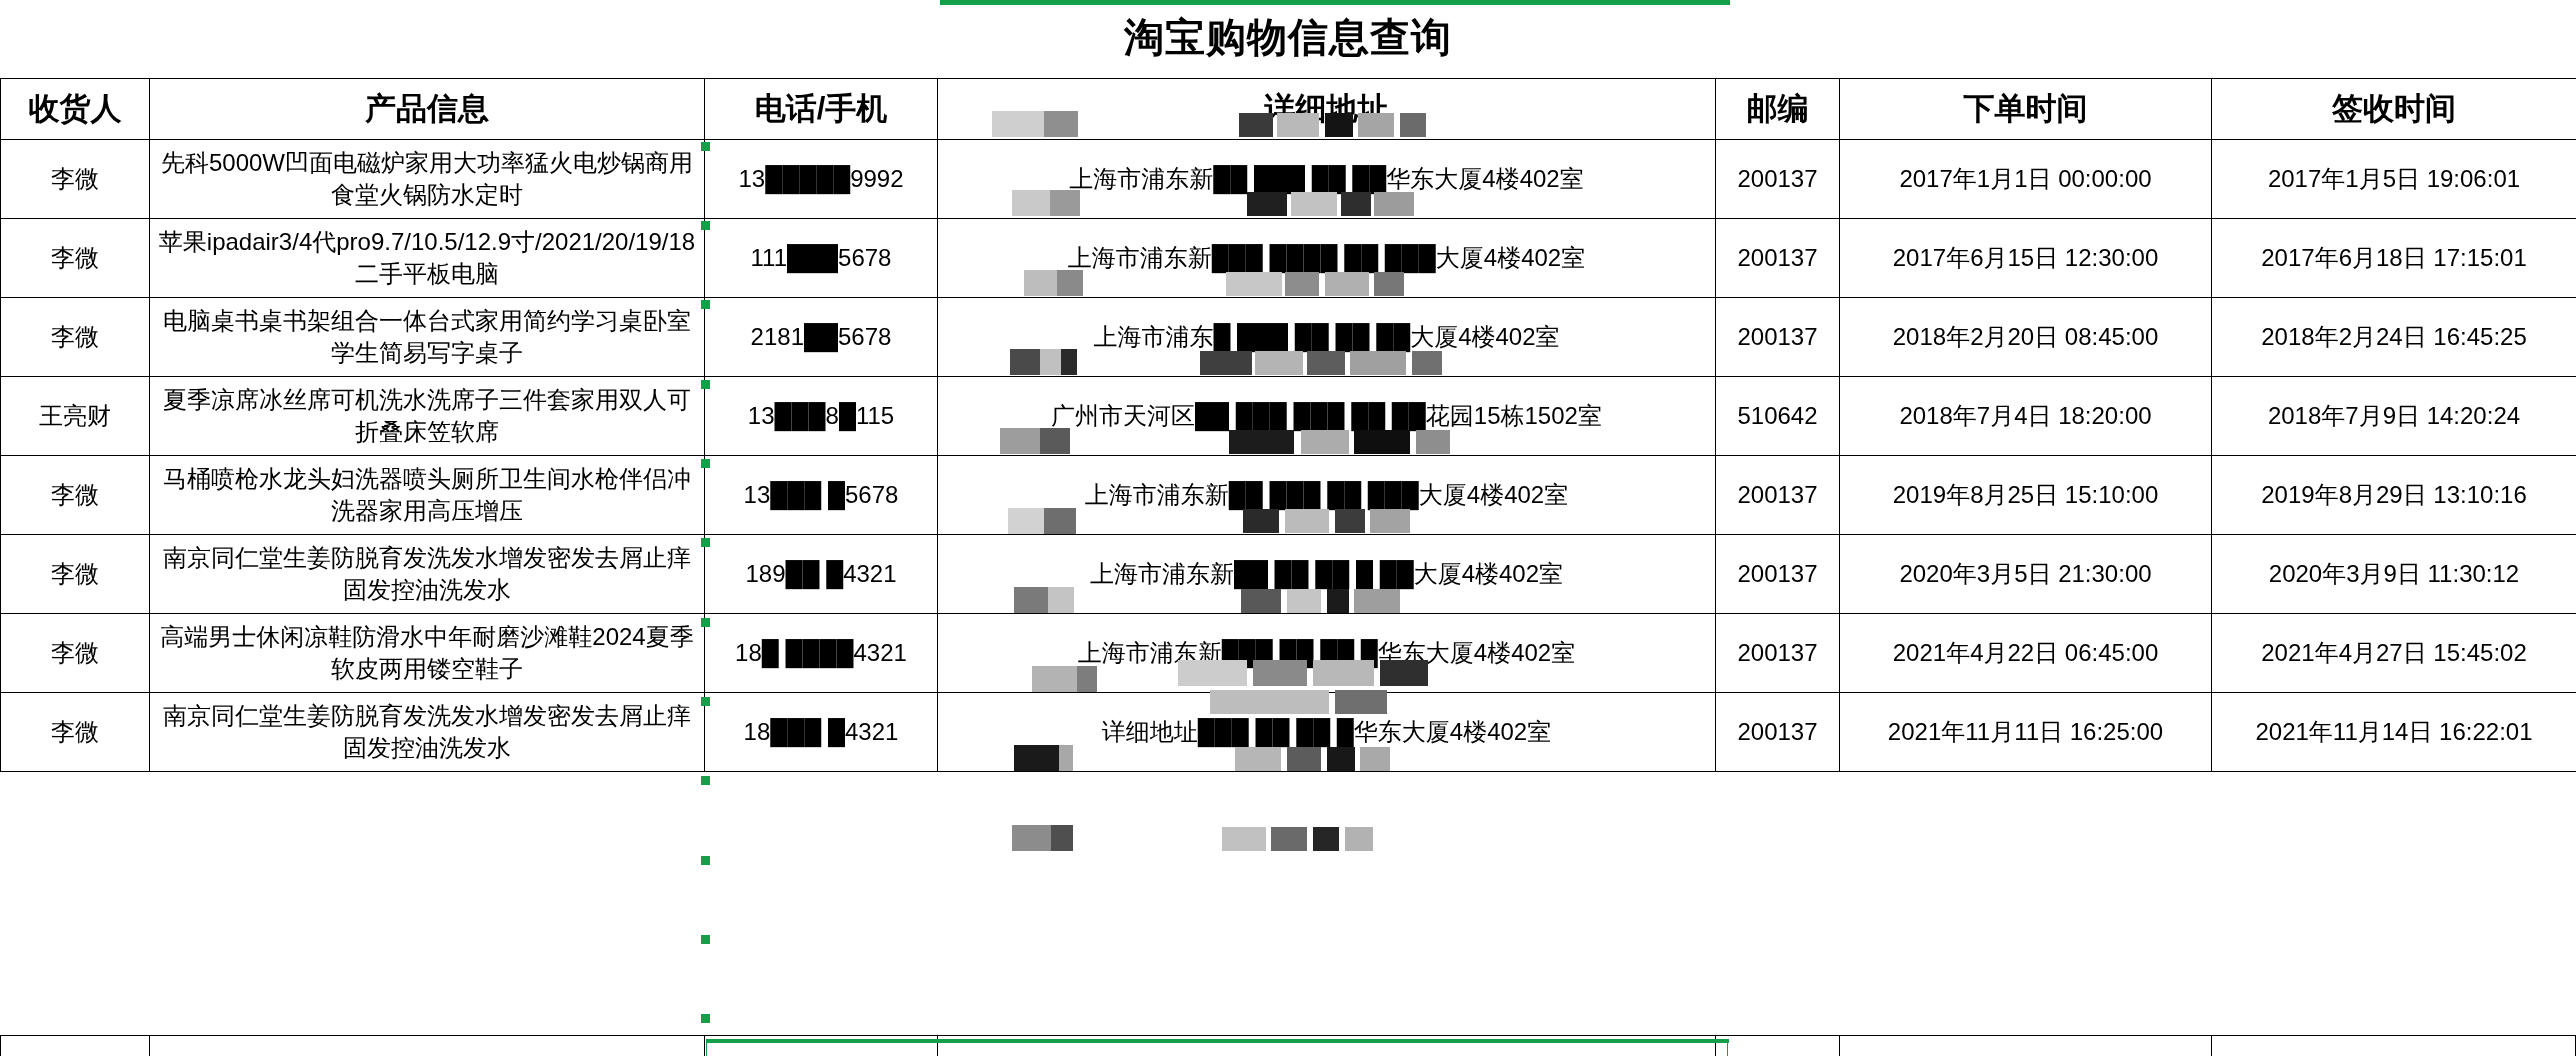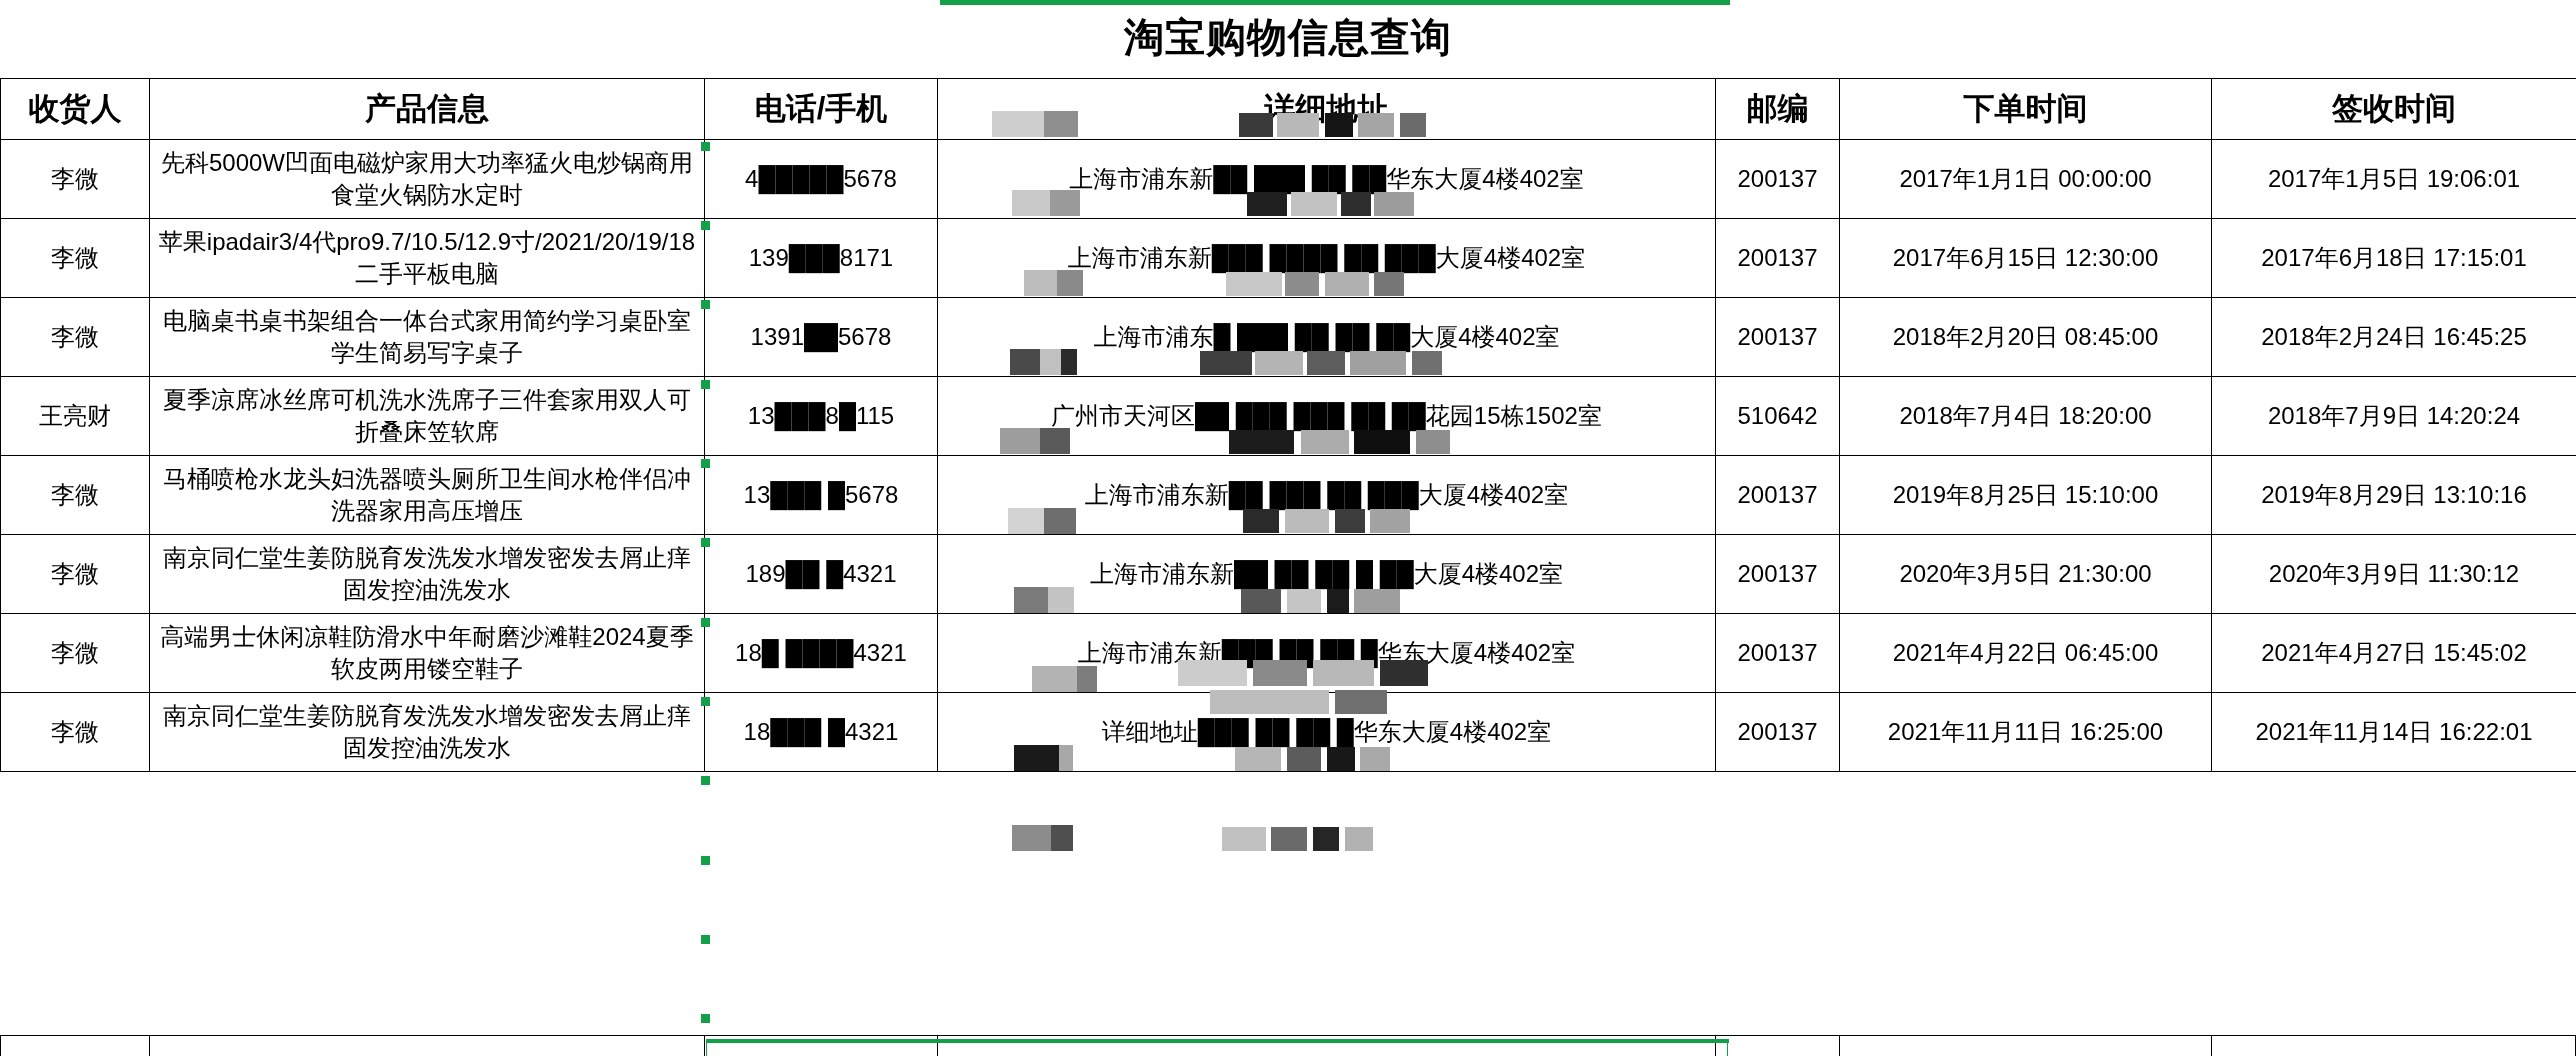--- a/index.html
+++ b/index.html
@@ -141,39 +141,39 @@
         <th class="c-addr">详细地址</th>
         <th class="c-zip">邮编</th>
         <th class="c-order">下单时间</th>
         <th class="c-sign">签收时间</th>
       </tr>
     </thead>
     <tbody>
       <tr>
         <td class="name">李微</td>
         <td class="prod">先科5000W凹面电磁炉家用大功率猛火电炒锅商用食堂火锅防水定时</td>
-        <td class="phone">4█████5678</td>
+        <td class="phone">13█████9992</td>
         <td class="addr">上海市浦东新██ ███  ██ ██华东大厦4楼402室</td>
         <td class="zip">200137</td>
         <td class="order">2017年1月1日 00:00:00</td>
         <td class="sign">2017年1月5日 19:06:01</td>
       </tr>
       <tr>
         <td class="name">李微</td>
         <td class="prod">苹果ipadair3/4代pro9.7/10.5/12.9寸/2021/20/19/18二手平板电脑</td>
-        <td class="phone">139███8171</td>
+        <td class="phone">111███5678</td>
         <td class="addr">上海市浦东新███ ████ ██  ███大厦4楼402室</td>
         <td class="zip">200137</td>
         <td class="order">2017年6月15日 12:30:00</td>
         <td class="sign">2017年6月18日 17:15:01</td>
       </tr>
       <tr>
         <td class="name">李微</td>
         <td class="prod">电脑桌书桌书架组合一体台式家用简约学习桌卧室学生简易写字桌子</td>
-        <td class="phone">1391██5678</td>
+        <td class="phone">2181██5678</td>
         <td class="addr">上海市浦东█ ███ ██ ██  ██大厦4楼402室</td>
         <td class="zip">200137</td>
         <td class="order">2018年2月20日 08:45:00</td>
         <td class="sign">2018年2月24日 16:45:25</td>
       </tr>
       <tr>
         <td class="name">王亮财</td>
         <td class="prod">夏季凉席冰丝席可机洗水洗席子三件套家用双人可折叠床笠软席</td>
         <td class="phone">13███8█115</td>
         <td class="addr">广州市天河区██ ███ ███ ██ ██花园15栋1502室</td>

